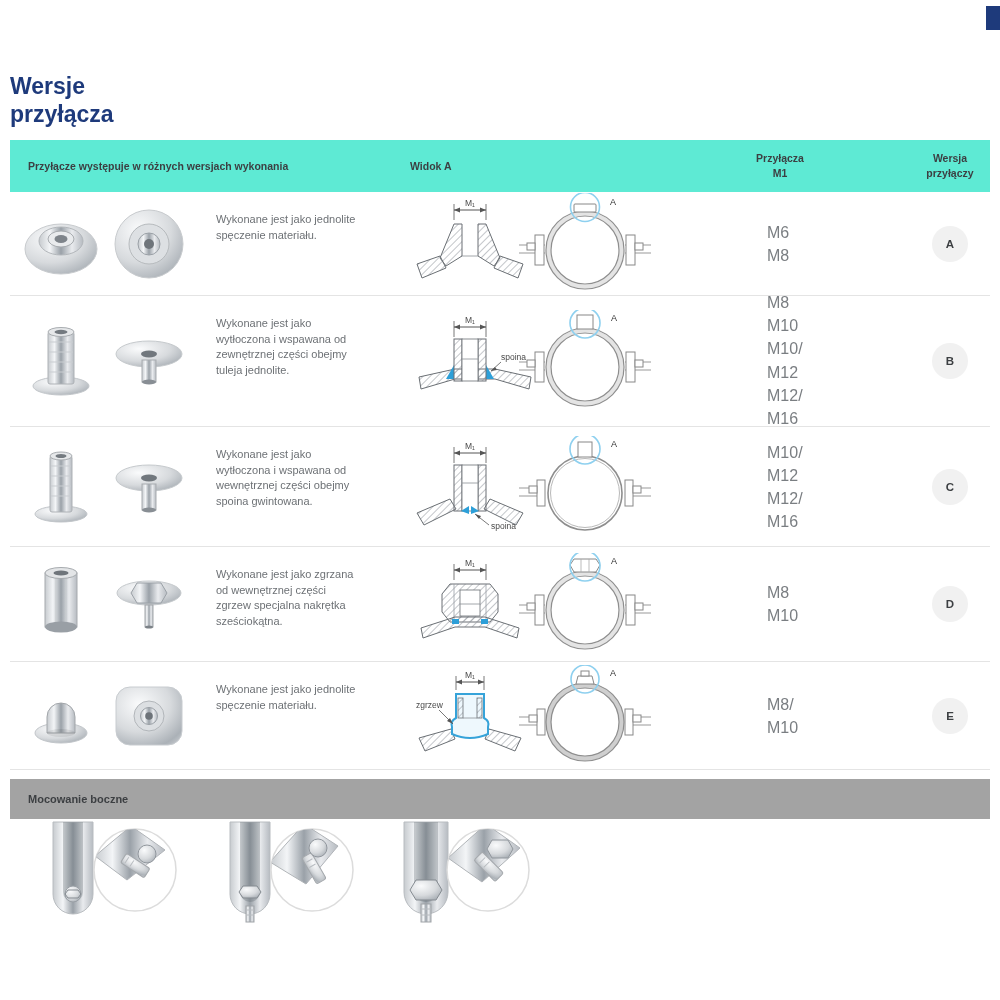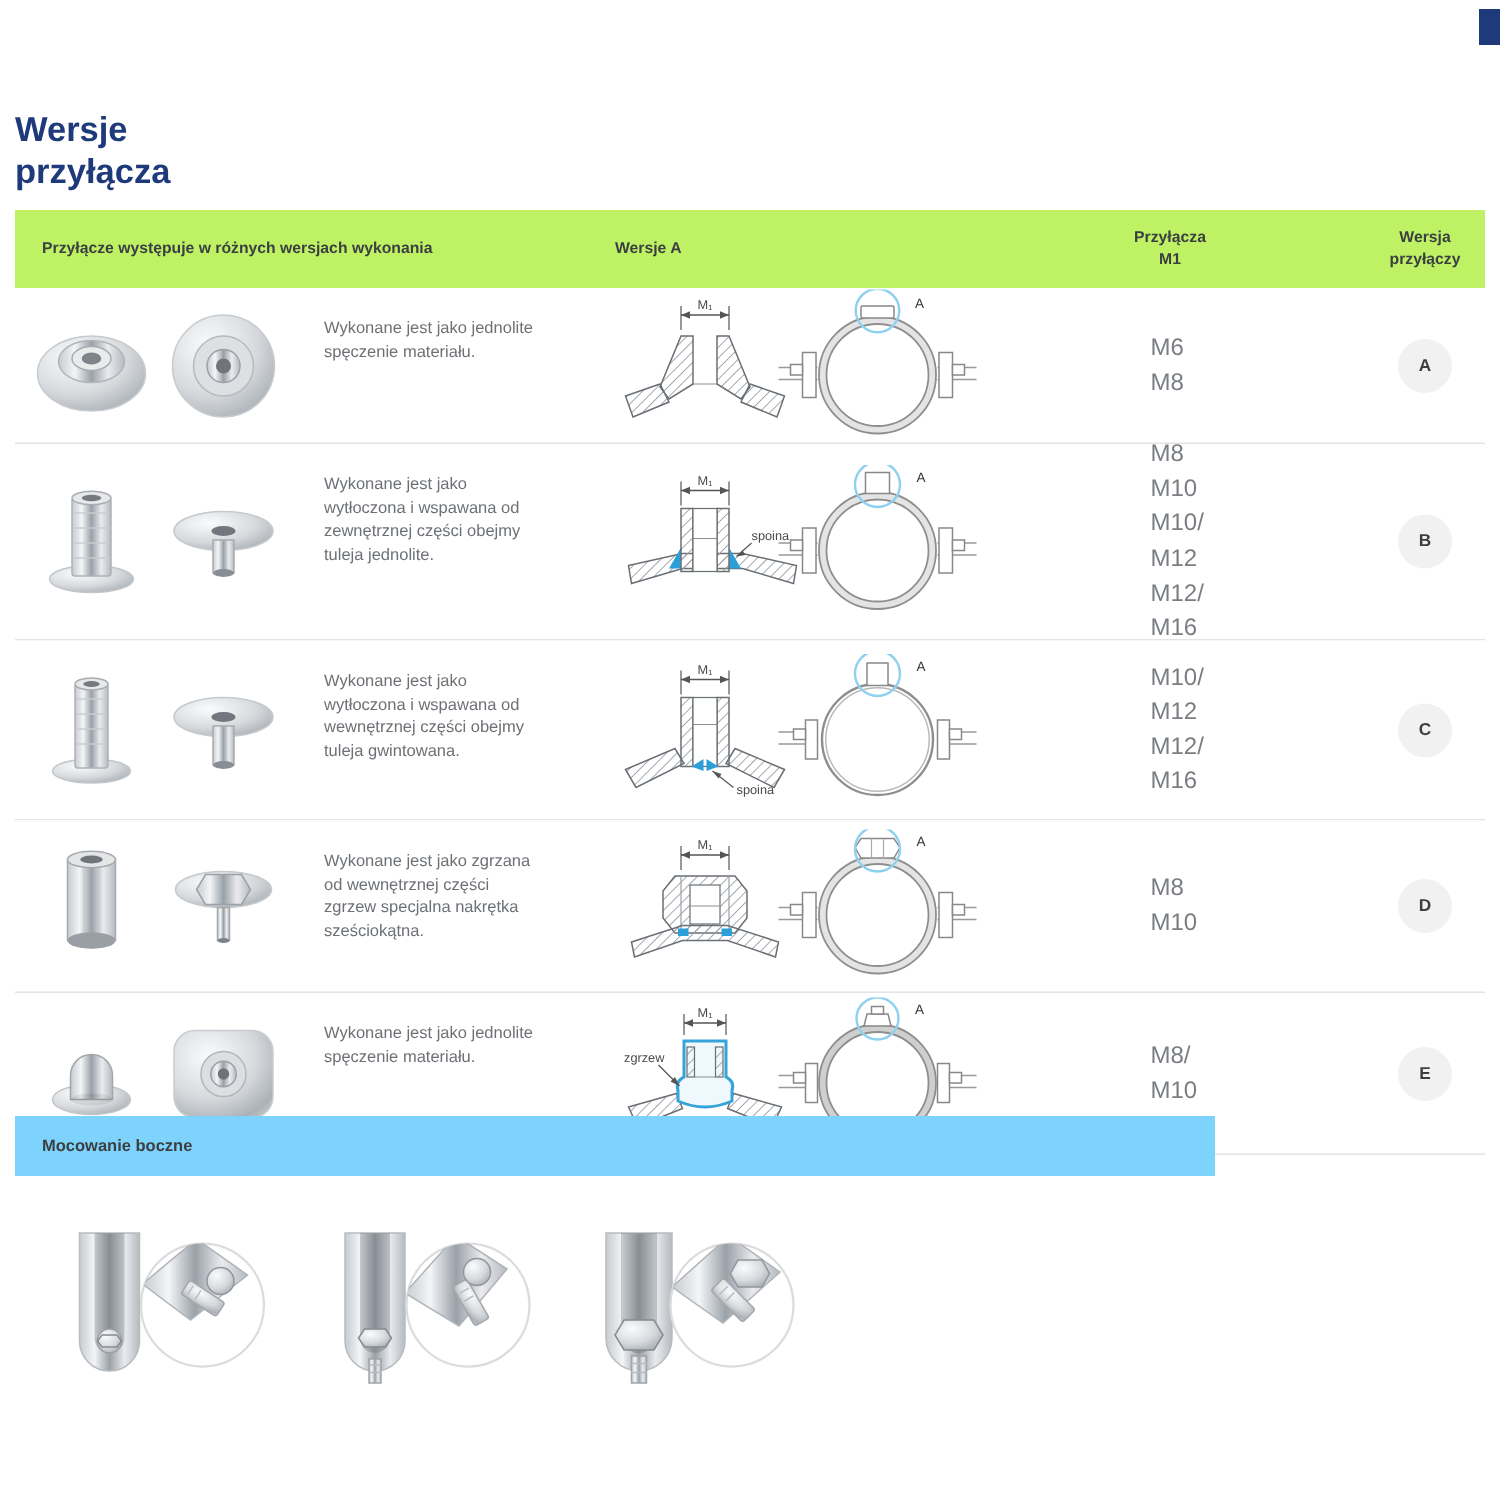--- a/index.html
+++ b/index.html
@@ -6,21 +6,21 @@
   .page{position:relative;width:1000px;height:1000px;background:#ffffff;
         font-family:"Liberation Sans",sans-serif;overflow:hidden;}
   .pre{white-space:pre-line;}
   svg text{font-family:"Liberation Sans",sans-serif;}
 
   .corner{position:absolute;right:0;top:6px;width:14px;height:24px;background:#1e3a7b;}
 
   .title{position:absolute;left:10px;top:72px;font-size:23px;font-weight:800;
          line-height:1.22;color:#1e3a7b;}
 
-  .thead{position:absolute;left:10px;top:140px;width:980px;height:52px;background:#bef264;}
+  .thead{position:absolute;left:10px;top:140px;width:980px;height:52px;background:#5eead4;}
   .thead .hc{position:absolute;top:50%;transform:translateY(-50%);
              font-size:10.5px;font-weight:600;color:#3c3f42;line-height:1.4;}
   .thead .c1{left:18px;}
   .thead .c2{left:400px;}
   .thead .c3{left:715px;width:110px;text-align:center;}
   .thead .c4{left:885px;width:110px;text-align:center;}
 
   .row{position:absolute;left:10px;width:980px;box-sizing:border-box;
        border-bottom:1px solid #e4e4e4;background:#fff;}
   .rA{top:192px;height:104px;} .rB{top:296px;height:131px;}
@@ -33,21 +33,21 @@
         font-size:11px;line-height:1.42;color:#6d7175;}
   .xsec{position:absolute;left:405px;top:50%;transform:translateY(-50%);}
   .clampv{position:absolute;left:505px;top:50%;transform:translateY(-50%);}
   .sizes{position:absolute;left:757px;top:50%;transform:translateY(-50%);
          font-size:16px;line-height:1.45;color:#7a7e82;}
   .badge{position:absolute;left:922px;top:50%;transform:translateY(-50%);
          width:36px;height:36px;border-radius:50%;background:#f1f1f1;
          display:flex;align-items:center;justify-content:center;
          font-size:11.5px;font-weight:700;color:#3c3f42;}
 
-  .sechead{position:absolute;left:10px;top:744px;width:800px;height:40px;background:#7dd3fc;}
+  .sechead{position:absolute;left:10px;top:779px;width:980px;height:40px;background:#a3a3a3;}
   .sechead span{position:absolute;left:18px;top:50%;transform:translateY(-50%);
                 font-size:11px;font-weight:600;color:#3c3f42;}
   .cluster{position:absolute;top:818px;}
   .cl1{left:35px;} .cl2{left:212px;} .cl3{left:388px;}
 </style>
 </head>
 <body>
 
 <div class="page">
 
@@ -75,21 +75,21 @@
     </defs>
   </svg>
 
   <div class="corner"></div>
 
   <div class="title pre">Wersje
 przyłącza</div>
 
   <div class="thead">
     <span class="hc c1">Przyłącze występuje w różnych wersjach wykonania</span>
-    <span class="hc c2">Wersje A</span>
+    <span class="hc c2">Widok A</span>
     <span class="hc c3 pre">Przyłącza
 M1</span>
     <span class="hc c4 pre">Wersja
 przyłączy</span>
   </div>
 
   <div class="row rA">
     <svg class="photo p1" width="82" height="82" viewBox="0 0 82 82">
       <ellipse cx="41" cy="46" rx="36" ry="25" fill="url(#metalR)" stroke="#c8cbce"></ellipse>
       <ellipse cx="41" cy="38" rx="22" ry="14" fill="url(#metalV)" stroke="#b2b6ba"></ellipse>
@@ -214,21 +214,21 @@
         <line x1="31" y1="50" x2="51" y2="50" stroke="#c9cdd1"></line>
       <ellipse cx="41" cy="10" rx="11" ry="4" fill="#e6e8ea" stroke="#a8acb0"></ellipse>
       <ellipse cx="41" cy="10" rx="5.5" ry="2" fill="#747a80"></ellipse>
     </svg>
     <svg class="photo p2" width="82" height="82" viewBox="0 0 82 82">
       <ellipse cx="41" cy="32" rx="33" ry="13" fill="url(#metalR)" stroke="#c6cacd"></ellipse>
       <rect x="34" y="38" width="14" height="26" fill="url(#metalV)" stroke="#a8acb0"></rect>
       <ellipse cx="41" cy="64" rx="7" ry="2.6" fill="#888e94"></ellipse>
       <ellipse cx="41" cy="32" rx="8" ry="3.4" fill="#71777d"></ellipse>
     </svg>
-    <div class="desc">Wykonane jest jako wytłoczona i wspawana od wewnętrznej części obejmy tuleja gwintowana.</div>
+    <div class="desc">Wykonane jest jako wytłoczona i wspawana od wewnętrznej części obejmy spoina gwintowana.</div>
 
     <svg class="xsec" width="120" height="96" viewBox="0 0 120 96">
       <line x1="39" y1="14" x2="71" y2="14" stroke="#555" stroke-width="1"></line>
       <line x1="39" y1="8" x2="39" y2="24" stroke="#555" stroke-width="0.8"></line>
       <line x1="71" y1="8" x2="71" y2="24" stroke="#555" stroke-width="0.8"></line>
       <polygon points="39,14 45,11.5 45,16.5" fill="#555"></polygon>
       <polygon points="71,14 65,11.5 65,16.5" fill="#555"></polygon>
       <text x="55" y="10" text-anchor="middle" font-size="8.5" fill="#4a4a4a">M₁</text>
       <polygon points="2,74 35,60 41,70 9,86" fill="url(#hatch)" stroke="#6a6f74" stroke-width="1"></polygon>
       <polygon points="108,74 75,60 69,70 101,86" fill="url(#hatch)" stroke="#6a6f74" stroke-width="1"></polygon>

